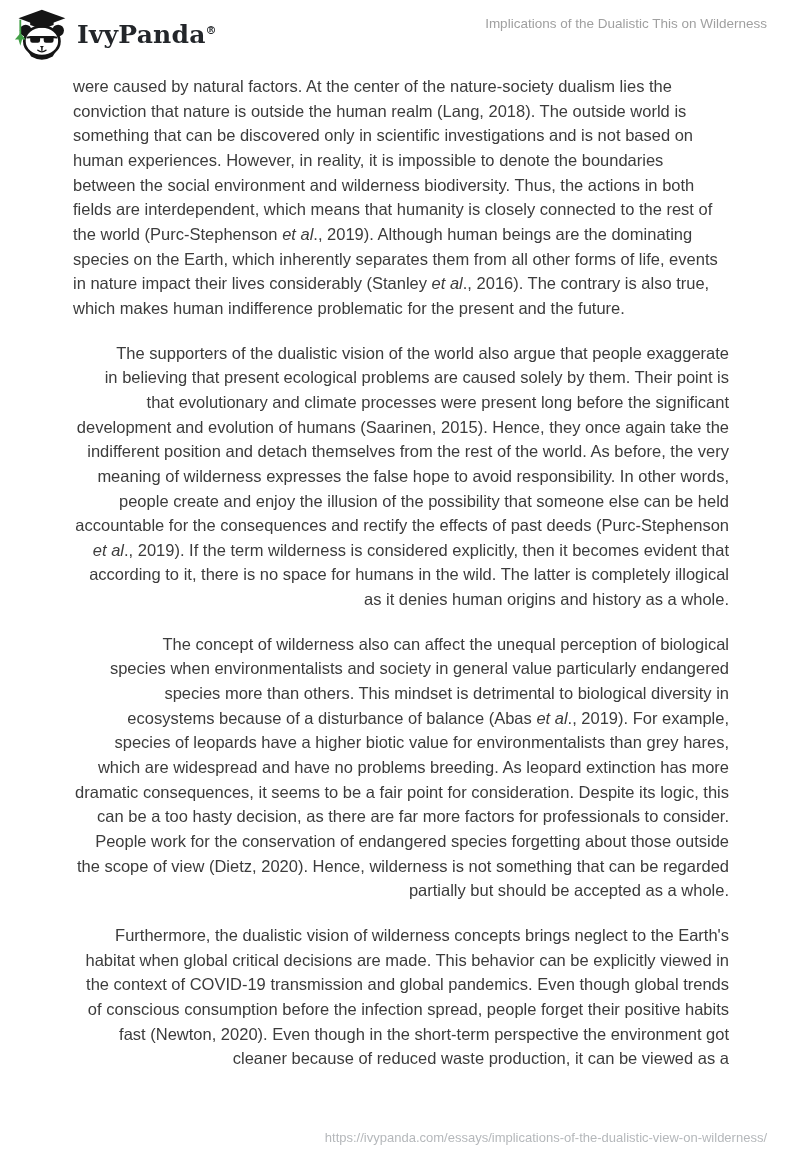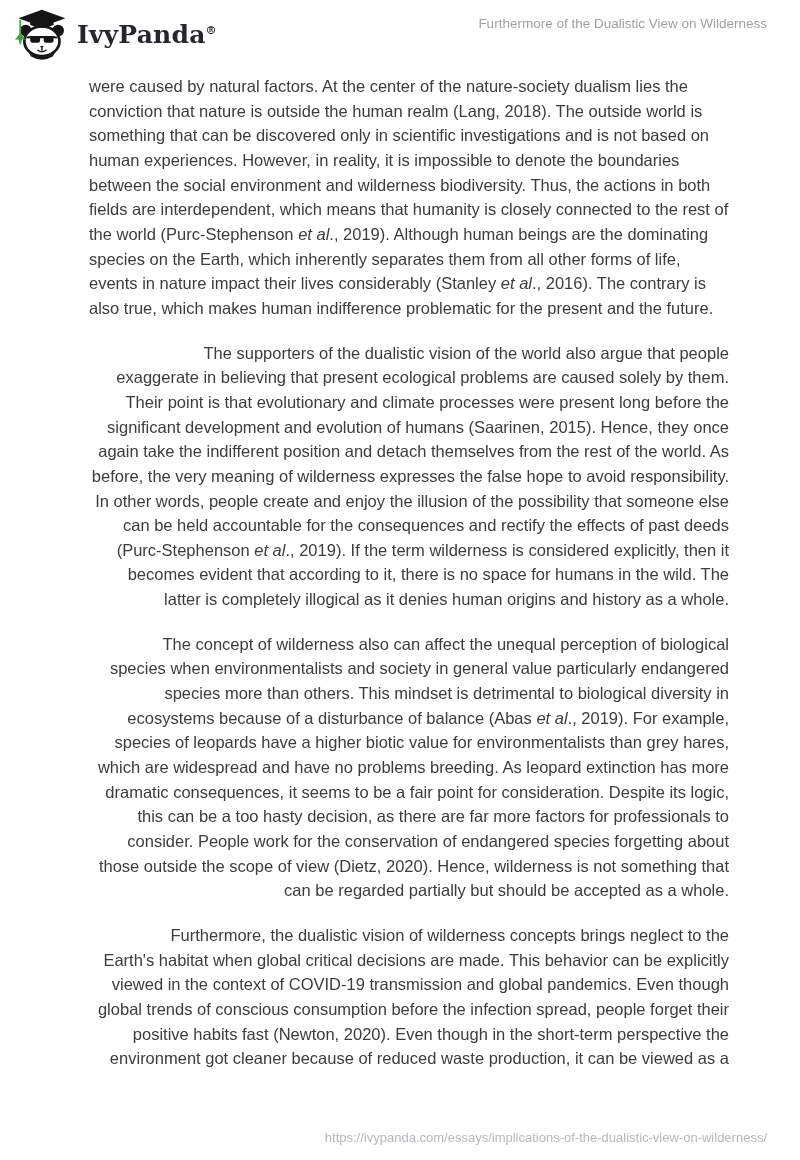--- a/index.html
+++ b/index.html
@@ -51,21 +51,21 @@
   .content {
     position: absolute;
     top: 74px;
     left: 73px;
     width: 656px;
     color: #3c3c3c;
     font-size: 16.5px;
     line-height: 24.65px;
     text-align: left;
   }
-  .content p.para { margin: 0 0 20px 16px; }
+  .content p.para { margin: 0 0 20px 0; }
   .content p.para.indent { text-indent: 32px; text-align: right; }
   .content em { font-style: italic; }
 
   
   .footer {
     position: absolute;
     top: 1130px;
     left: 33px;
     right: 33px;
     text-align: right;
@@ -101,21 +101,21 @@
 
           <path d="M14,32 L18,31 L44,31 L48,32 L48,34 L44,33.5 L44,36 Q44,38.5 41.5,38.5 L35.5,38.5 Q33,38.5 33,36 L33,33.5 L29,33.5 L29,36 Q29,38.5 26.5,38.5 L20.5,38.5 Q18,38.5 18,36 L18,33.5 L14,34 Z" fill="#151515"></path>
 
           <path d="M28.8,42.2 L33.2,42.2 L31,45 Z" fill="#151515"></path>
 
           <path d="M31,44.8 L31,47 M26.5,47 Q31,50.5 35.5,47" stroke="#151515" stroke-width="1.6" fill="none" stroke-linecap="round"></path>
         </svg>
       </span>
       <span class="brand-name"><span>IvyPanda</span><sup>®</sup></span>
     </div>
-    <div class="doc-title">Furthermore of the Dualistic View on Wilderness</div>
+    <div class="doc-title">Implications of the Dualistic This on Wilderness</div>
   </header>
 
   <main class="content">
     <div id="paragraphs">
         <p class="para"><span>were caused by natural factors. At the center of the nature-society dualism lies the conviction that nature is outside the human realm (Lang, 2018). The outside world is something that can be discovered only in scientific investigations and is not based on human experiences. However, in reality, it is impossible to denote the boundaries between the social environment and wilderness biodiversity. Thus, the actions in both fields are interdependent, which means that humanity is closely connected to the rest of the world (Purc-Stephenson </span><em>et al</em><span>., 2019). Although human beings are the dominating species on the Earth, which inherently separates them from all other forms of life, events in nature impact their lives considerably (Stanley </span><em>et al</em><span>., 2016). The contrary is also true, which makes human indifference problematic for the present and the future.</span></p>
         <p class="para indent"><span>The supporters of the dualistic vision of the world also argue that people exaggerate in believing that present ecological problems are caused solely by them. Their point is that evolutionary and climate processes were present long before the significant development and evolution of humans (Saarinen, 2015). Hence, they once again take the indifferent position and detach themselves from the rest of the world. As before, the very meaning of wilderness expresses the false hope to avoid responsibility. In other words, people create and enjoy the illusion of the possibility that someone else can be held accountable for the consequences and rectify the effects of past deeds (Purc-Stephenson </span><em>et al</em><span>., 2019). If the term wilderness is considered explicitly, then it becomes evident that according to it, there is no space for humans in the wild. The latter is completely illogical as it denies human origins and history as a whole.</span></p>
         <p class="para indent"><span>The concept of wilderness also can affect the unequal perception of biological species when environmentalists and society in general value particularly endangered species more than others. This mindset is detrimental to biological diversity in ecosystems because of a disturbance of balance (Abas </span><em>et al</em><span>., 2019). For example, species of leopards have a higher biotic value for environmentalists than grey hares, which are widespread and have no problems breeding. As leopard extinction has more dramatic consequences, it seems to be a fair point for consideration. Despite its logic, this can be a too hasty decision, as there are far more factors for professionals to consider. People work for the conservation of endangered species forgetting about those outside the scope of view (Dietz, 2020). Hence, wilderness is not something that can be regarded partially but should be accepted as a whole.</span></p>
         <p class="para indent"><span>Furthermore, the dualistic vision of wilderness concepts brings neglect to the Earth's habitat when global critical decisions are made. This behavior can be explicitly viewed in the context of COVID-19 transmission and global pandemics. Even though global trends of conscious consumption before the infection spread, people forget their positive habits fast (Newton, 2020). Even though in the short-term perspective the environment got cleaner because of reduced waste production, it can be viewed as a</span></p>
       </div>
   </main>

